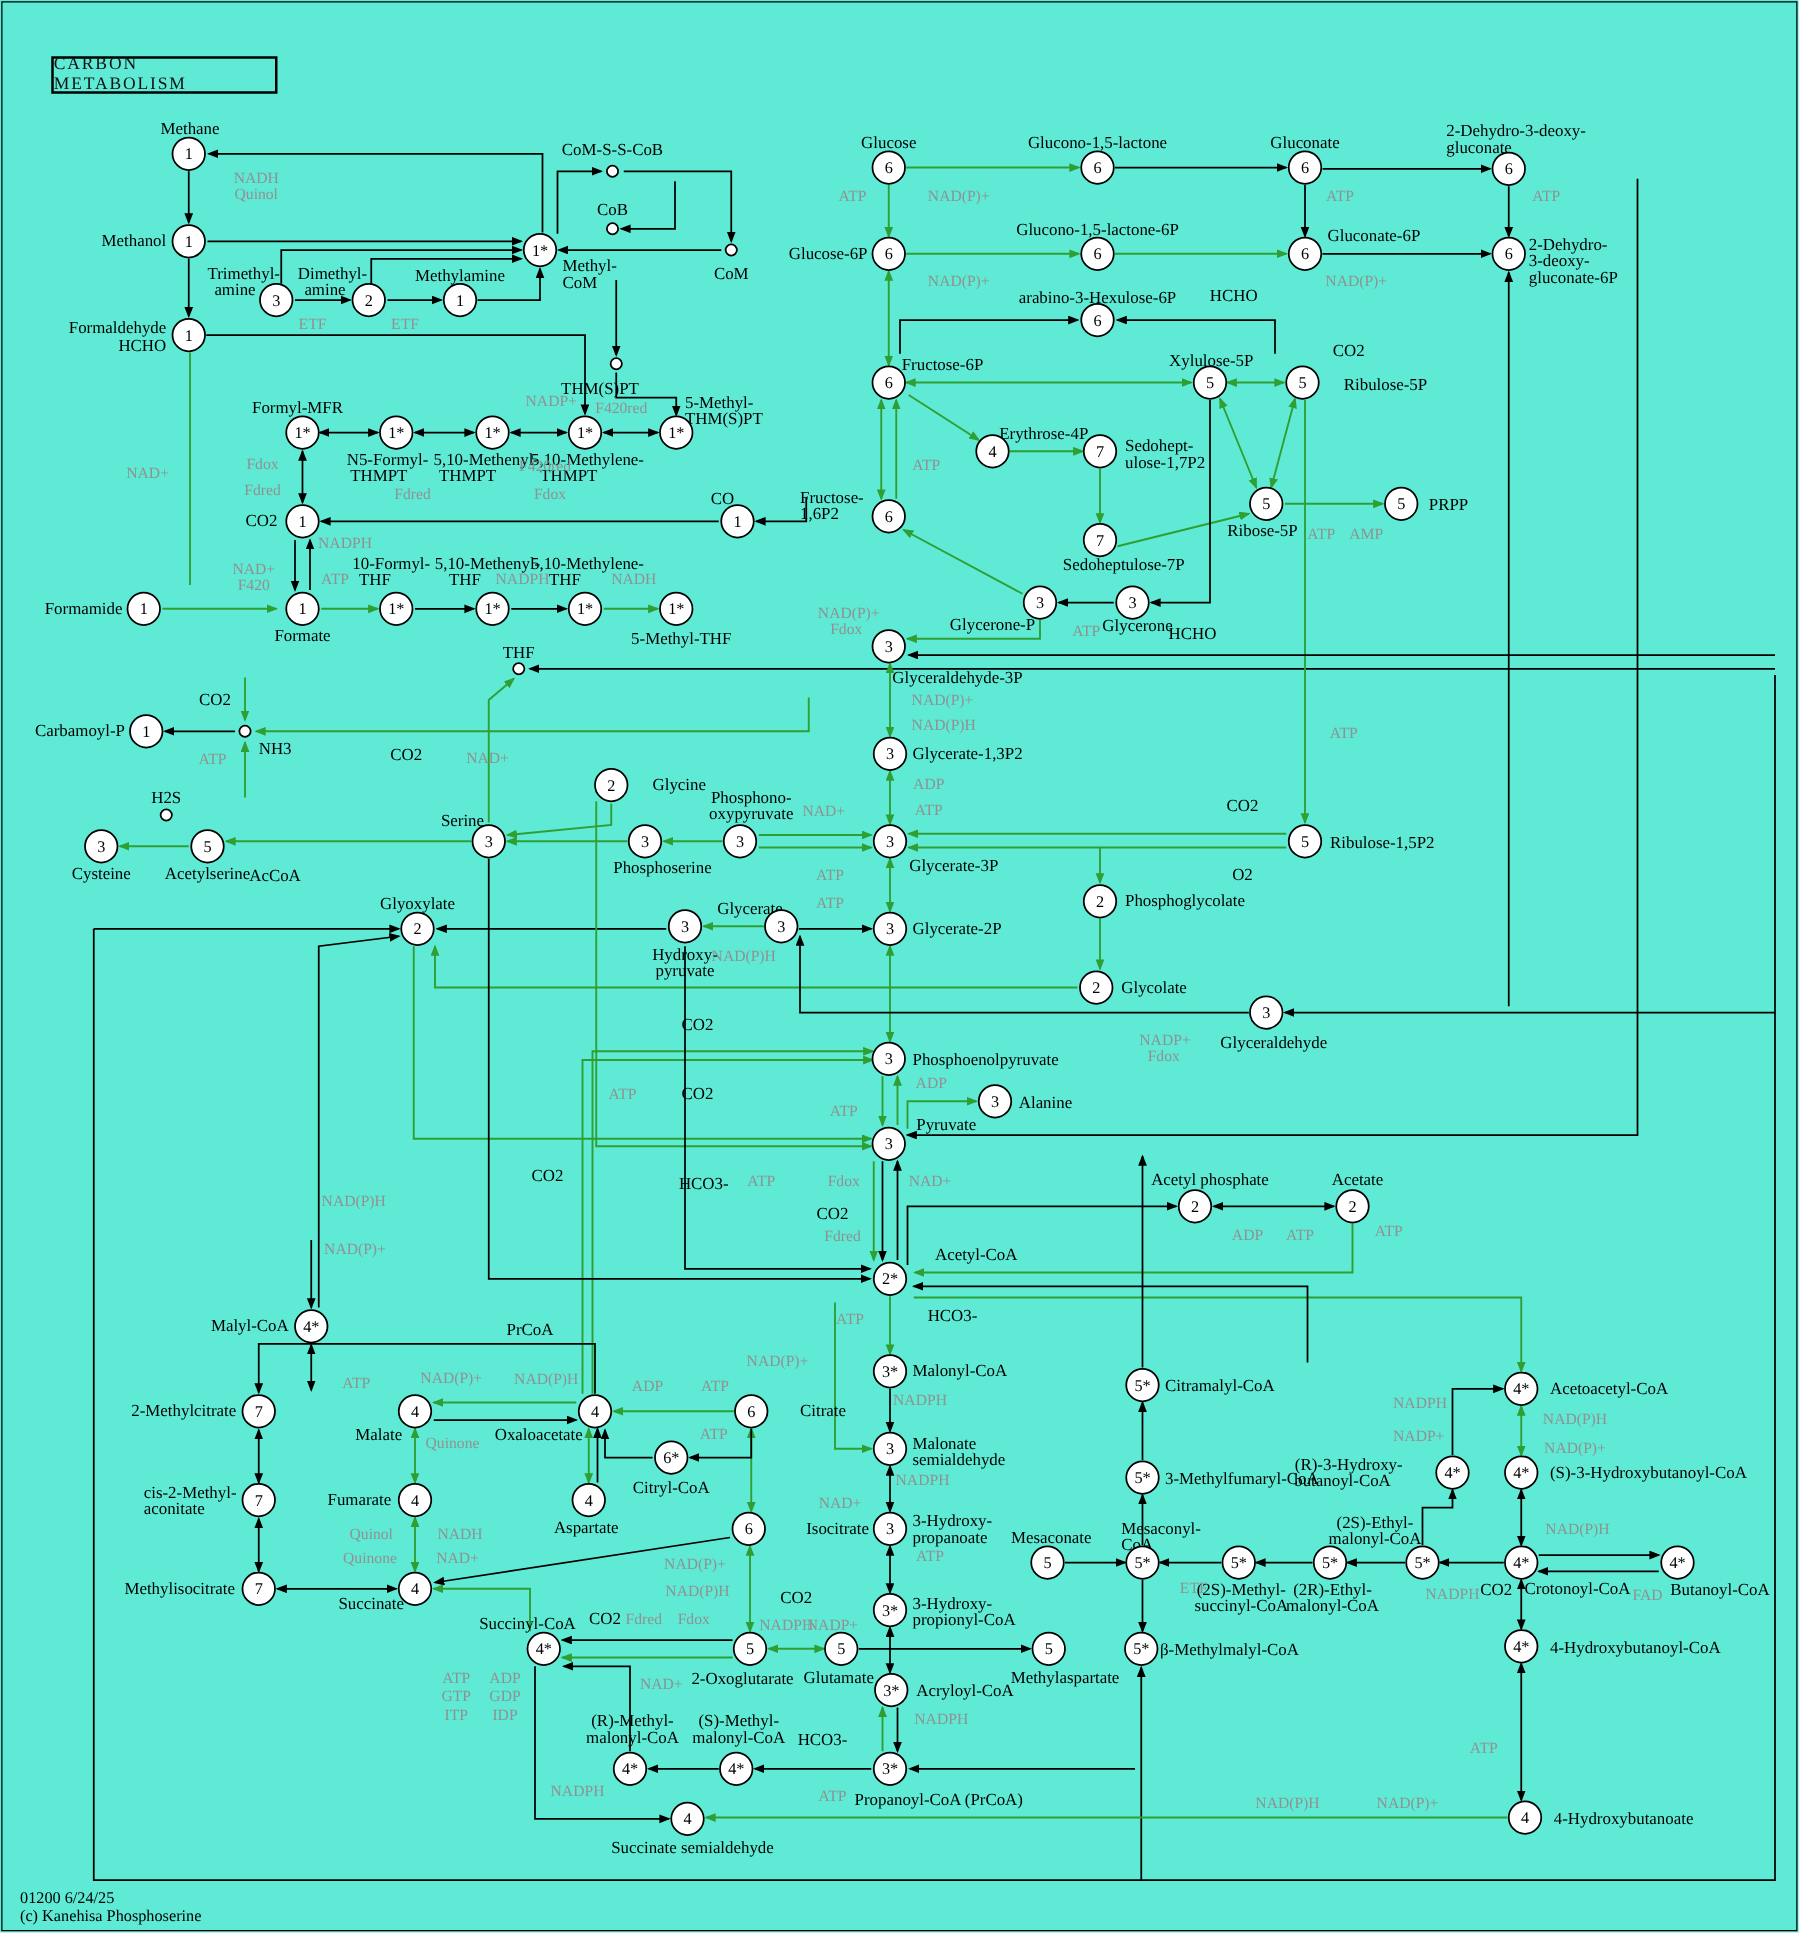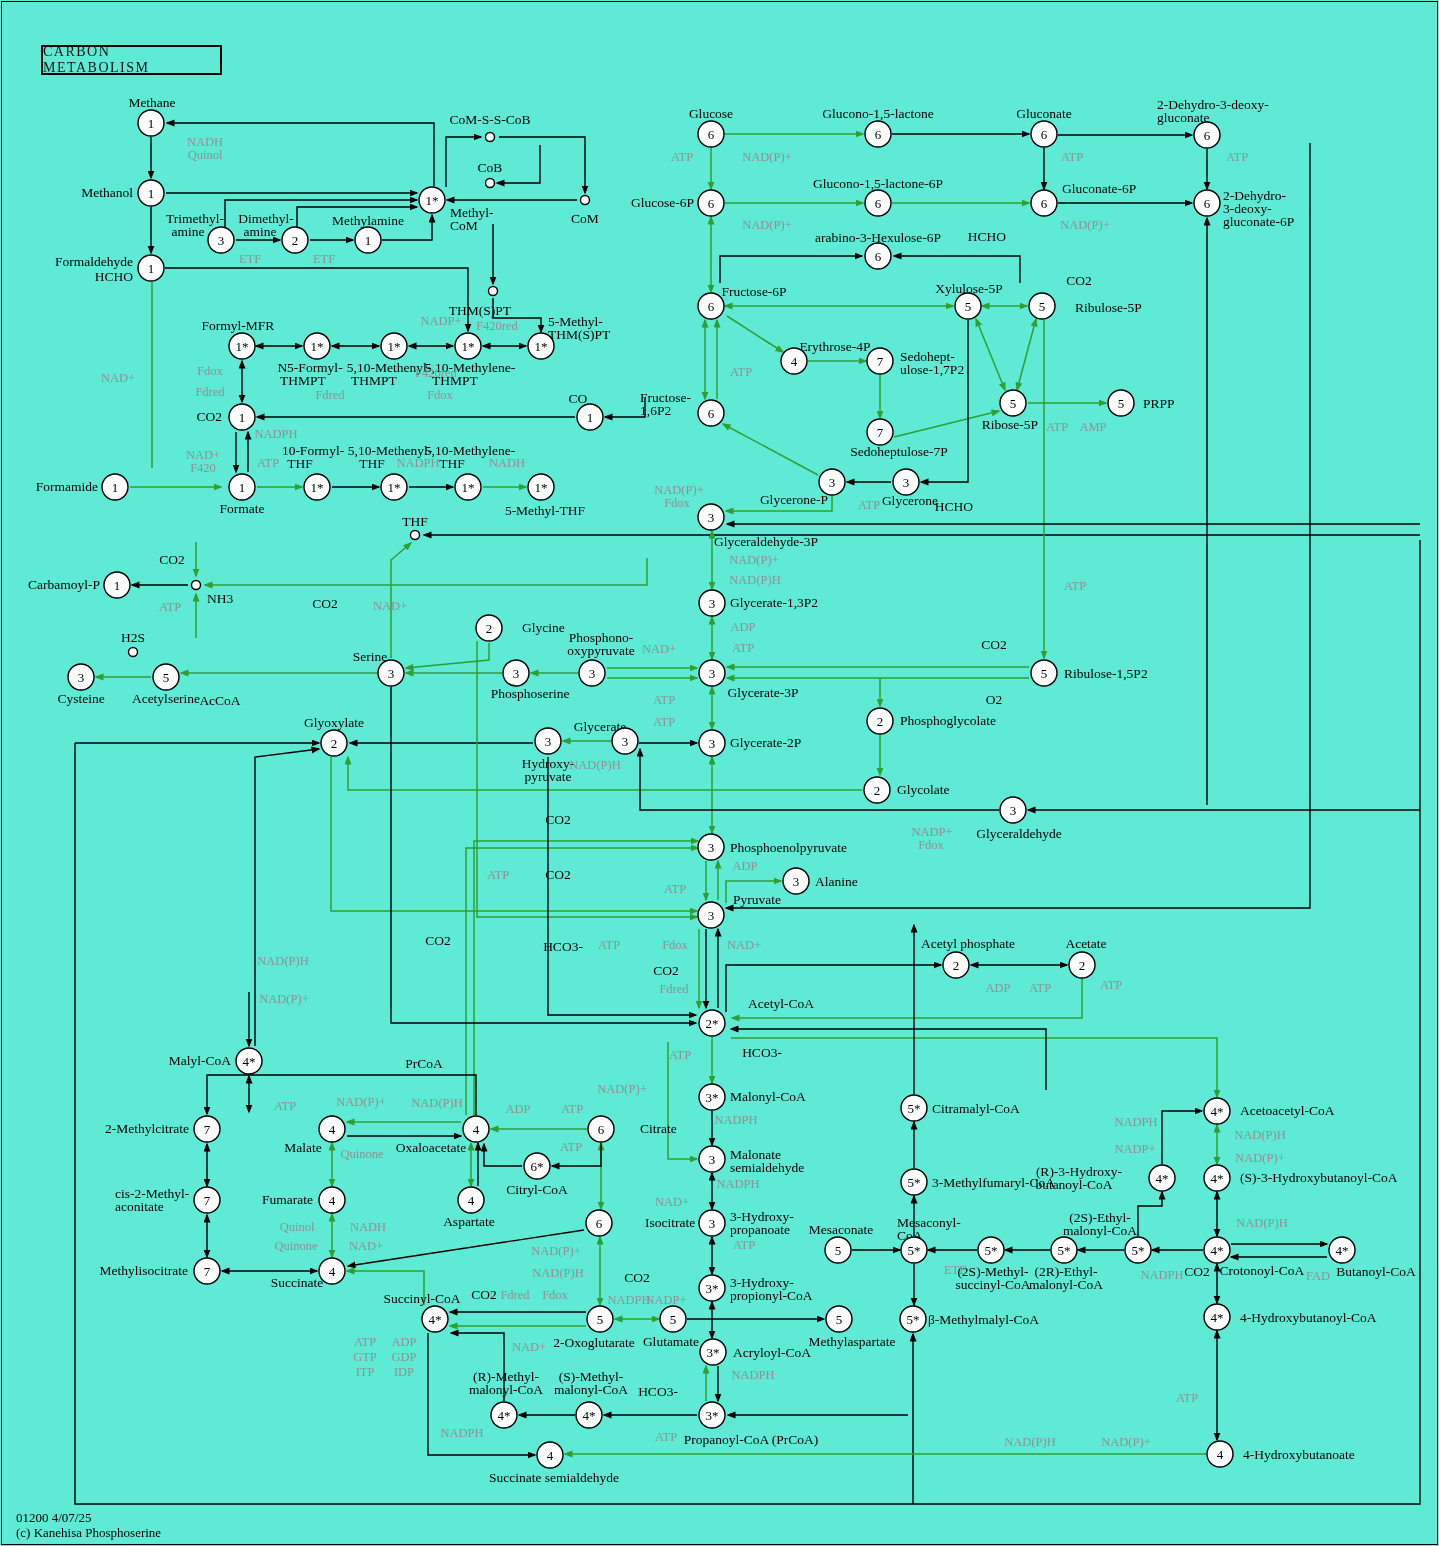--- a/index.html
+++ b/index.html
@@ -881,16 +881,16 @@
           <circle cx="1217" cy="1317" r="13" class="node-circle"></circle>
           <text x="1217" y="1321.5" text-anchor="middle" class="node-num">4*</text>
         </g>
         <g>
           <circle cx="1220" cy="1454" r="13" class="node-circle"></circle>
           <text x="1220" y="1458.5" text-anchor="middle" class="node-num">4</text>
         </g>
       </g>
   </svg>
   <div id="footer">
-    <div>01200 4/07/25</div>
+    <div>01200 6/24/25</div>
     <div>(c) Kanehisa Phosphoserine</div>
   </div>
 </div>
 
 </body></html>

